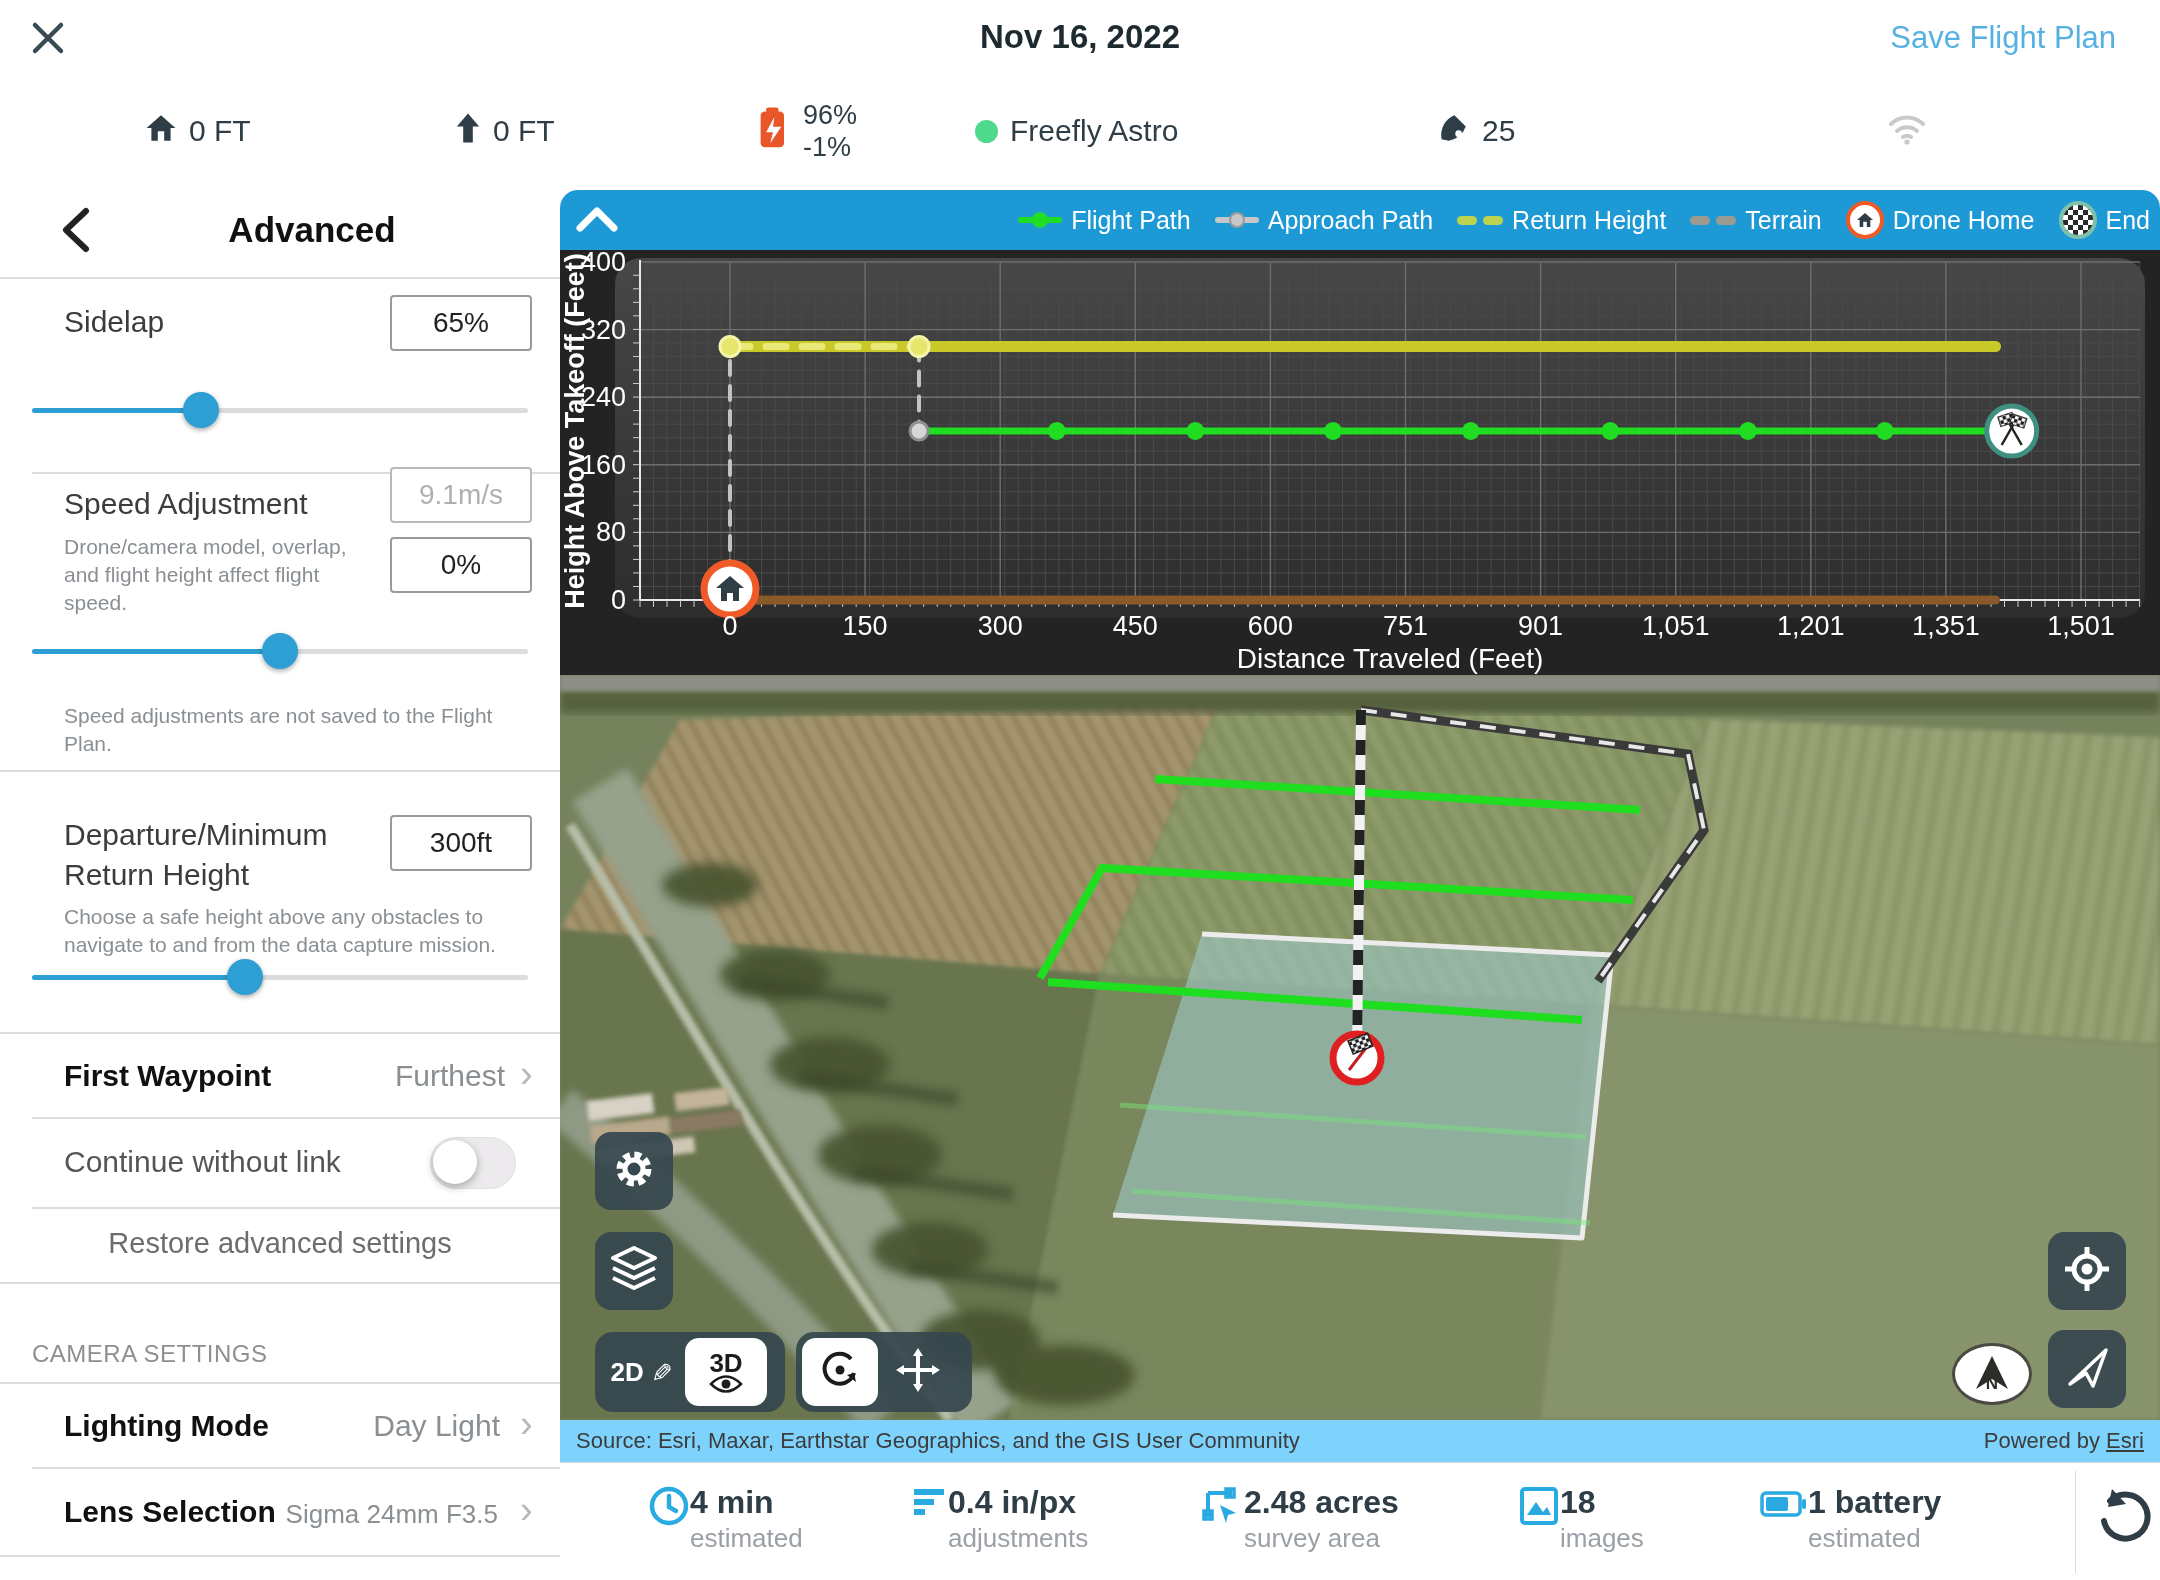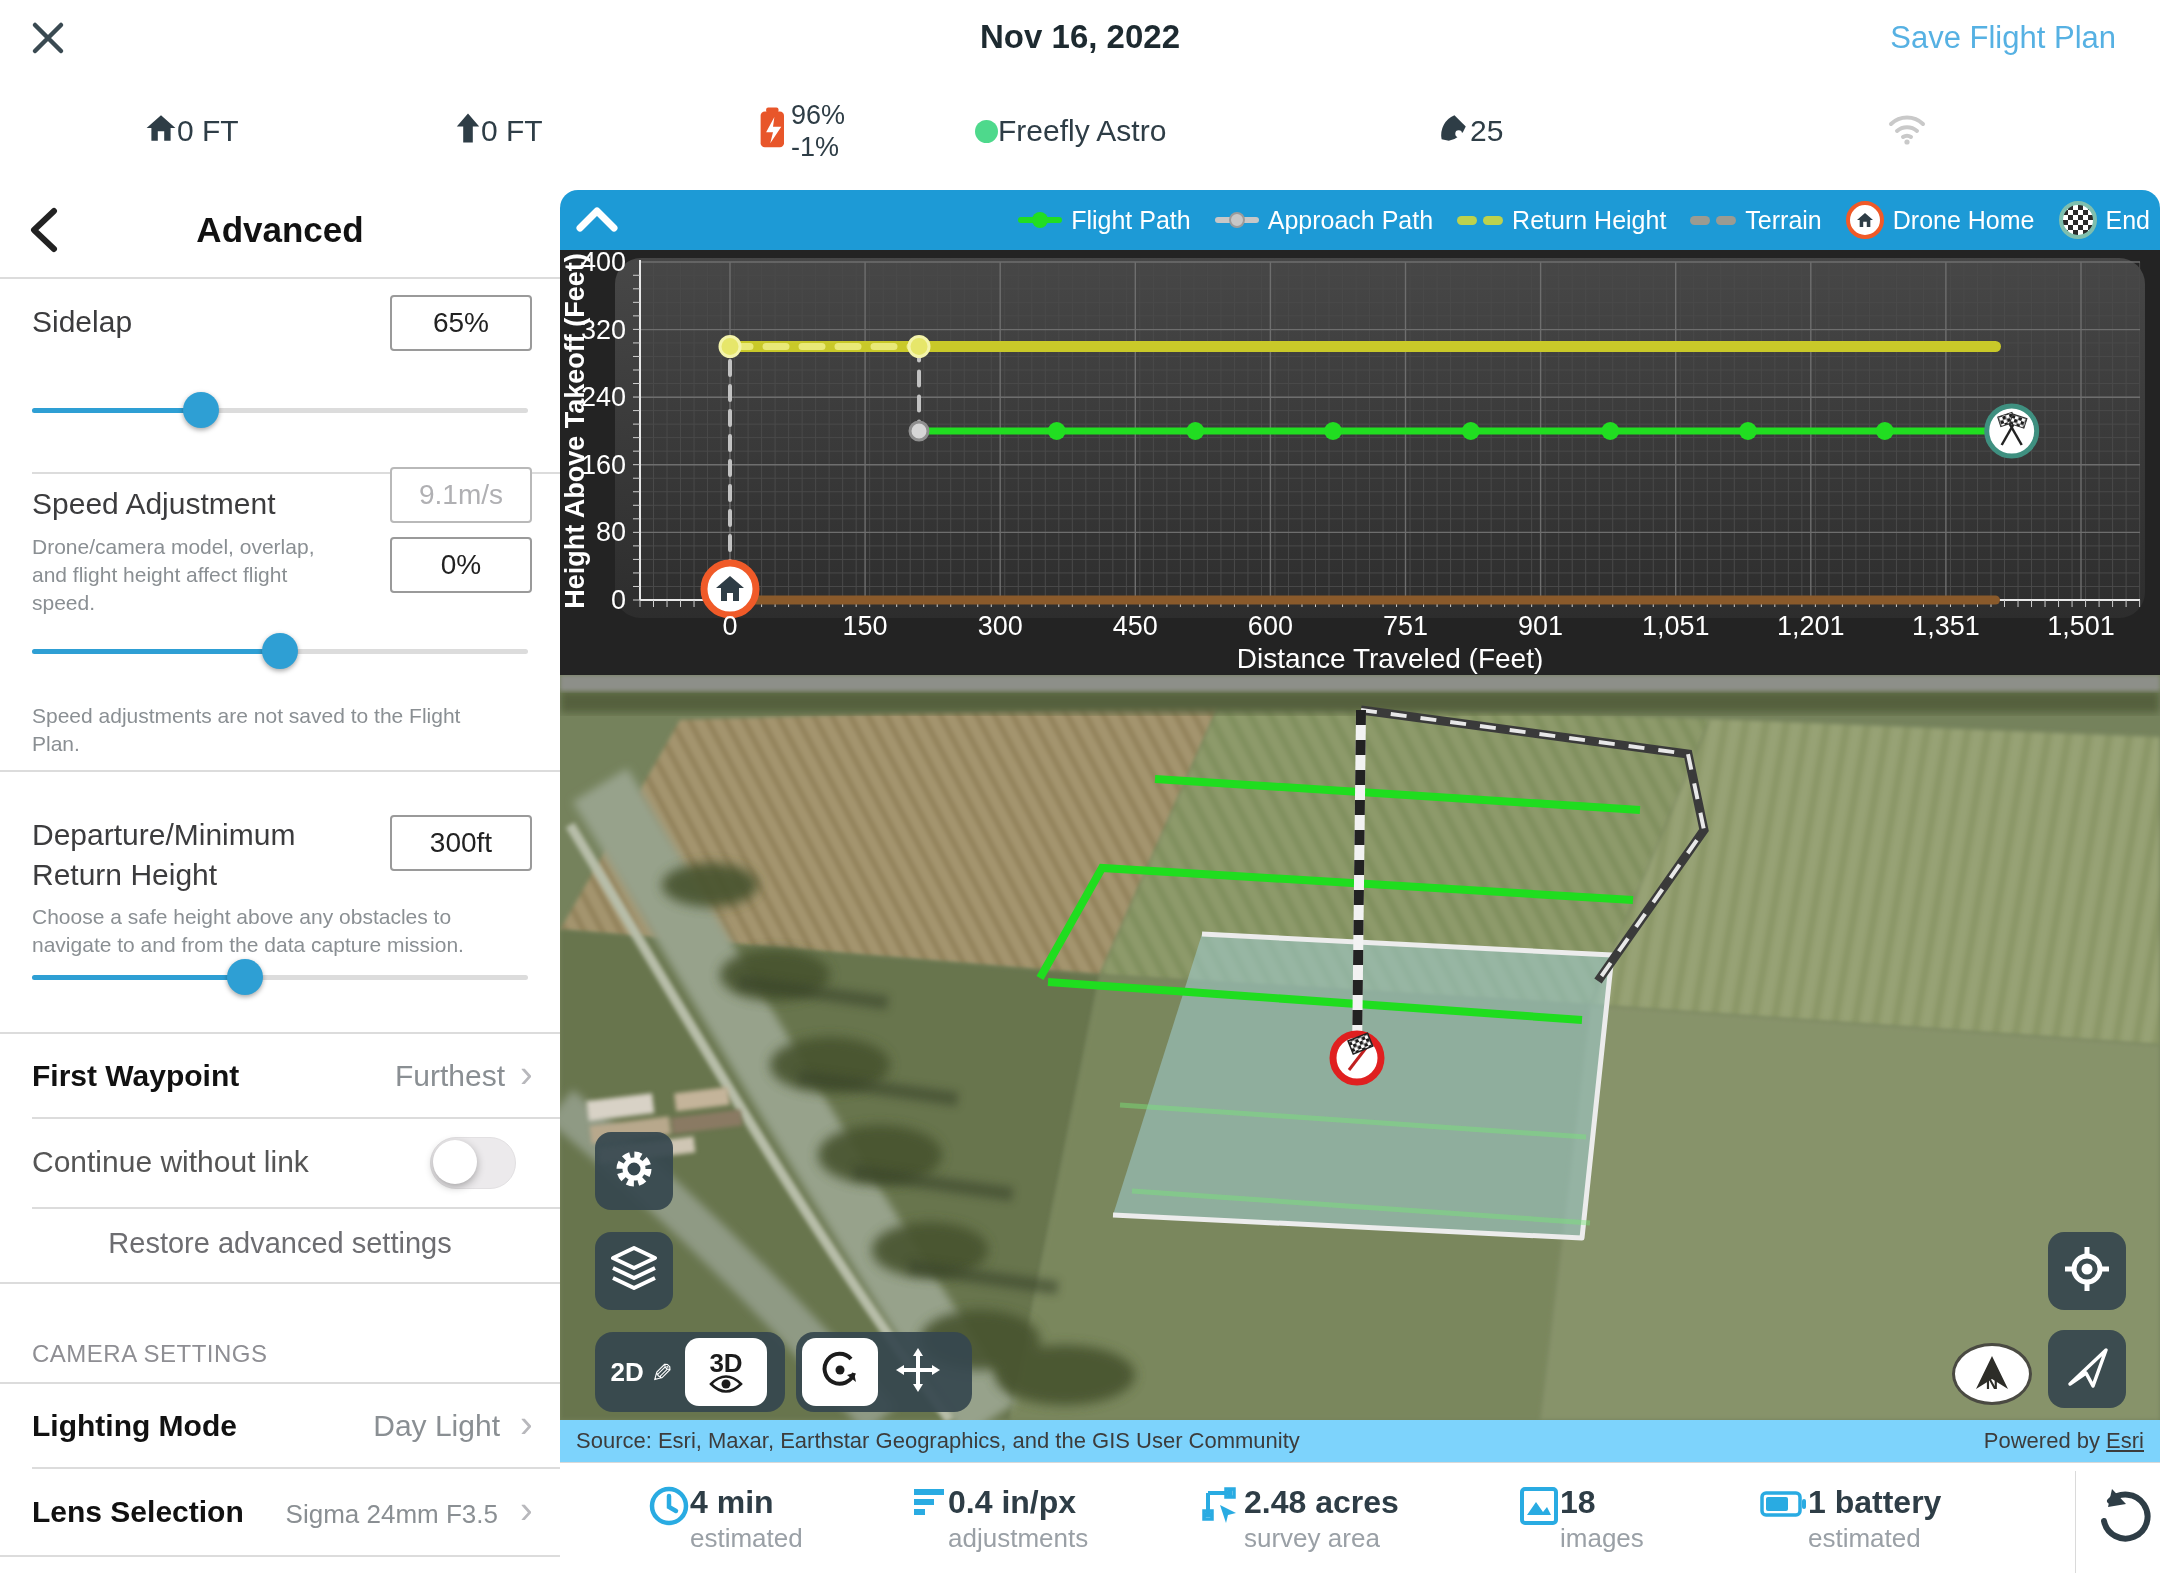--- a/index.html
+++ b/index.html
@@ -4,26 +4,26 @@
 <style>
   html,body{margin:0;padding:0;background:#fff;font-family:"Liberation Sans",sans-serif;-webkit-font-smoothing:antialiased;}
   .app{position:relative;width:2160px;height:1580px;overflow:hidden;background:#fff;}
   
   .topbar{position:absolute;left:0;top:0;width:2160px;height:75px;background:#fff;}
   .close-btn{position:absolute;left:28px;top:18px;width:40px;height:40px;cursor:pointer;}
   .page-title{position:absolute;left:0;top:18px;width:100%;text-align:center;font-size:33px;font-weight:bold;color:#1d2a30;}
   .save-link{position:absolute;right:44px;top:20px;font-size:31px;color:#56b1e3;cursor:pointer;}
   
   .statusbar{position:absolute;left:0;top:75px;width:2160px;height:112px;background:#fff;border-bottom:2px solid #d9d9d9;}
-  .stat-cell{position:absolute;top:0;height:112px;display:flex;align-items:center;gap:0;color:#2e3d46;font-size:30px;}
+  .stat-cell{position:absolute;top:0;height:112px;display:flex;align-items:center;gap:12px;color:#2e3d46;font-size:30px;}
   .stat-stack{display:flex;flex-direction:column;line-height:32px;font-size:27px;}
   .green-dot{width:23px;height:23px;border-radius:50%;background:#4ed98c;}
   
   .sidebar{position:absolute;left:0;top:187px;width:560px;height:1393px;background:#fff;border-right:1px solid #e2e2e2;}
-  .sb-abs{position:absolute;}
+  .sb-abs{position:absolute;padding-left:32px;}
   .sb-title{left:0;top:23px;width:100%;text-align:center;font-size:35px;font-weight:bold;color:#111;}
   .sb-back{left:26px;top:20px;width:40px;height:46px;cursor:pointer;}
   .divider{position:absolute;height:2px;background:#dcdcdc;}
   .lbl{font-size:30px;color:#3c3c3e;}
   .lbl-black{font-size:30px;color:#111;}
   .cap{font-size:21px;color:#8a8f93;line-height:28px;}
   .valbox{position:absolute;width:138px;height:52px;border:2px solid #9a9a9a;border-radius:4px;background:#fff;
           display:flex;align-items:center;justify-content:center;font-size:28px;color:#222;}
   .valbox.dim{color:#b0b0b3;border-color:#b9b9b9;}
   .slider{position:absolute;left:32px;width:496px;height:36px;}

